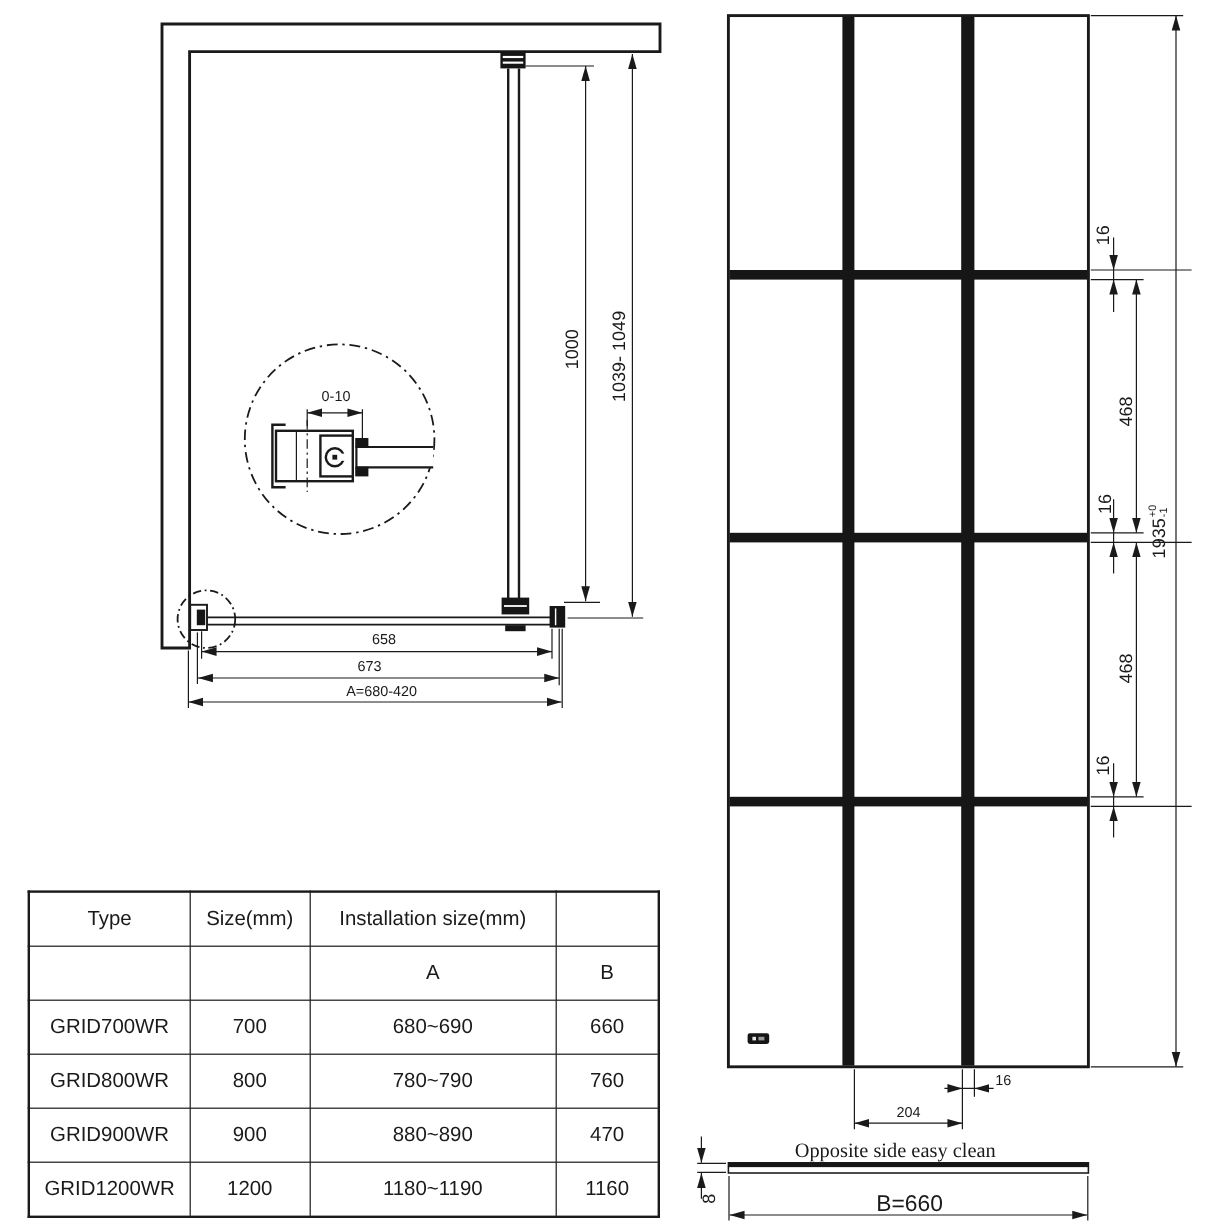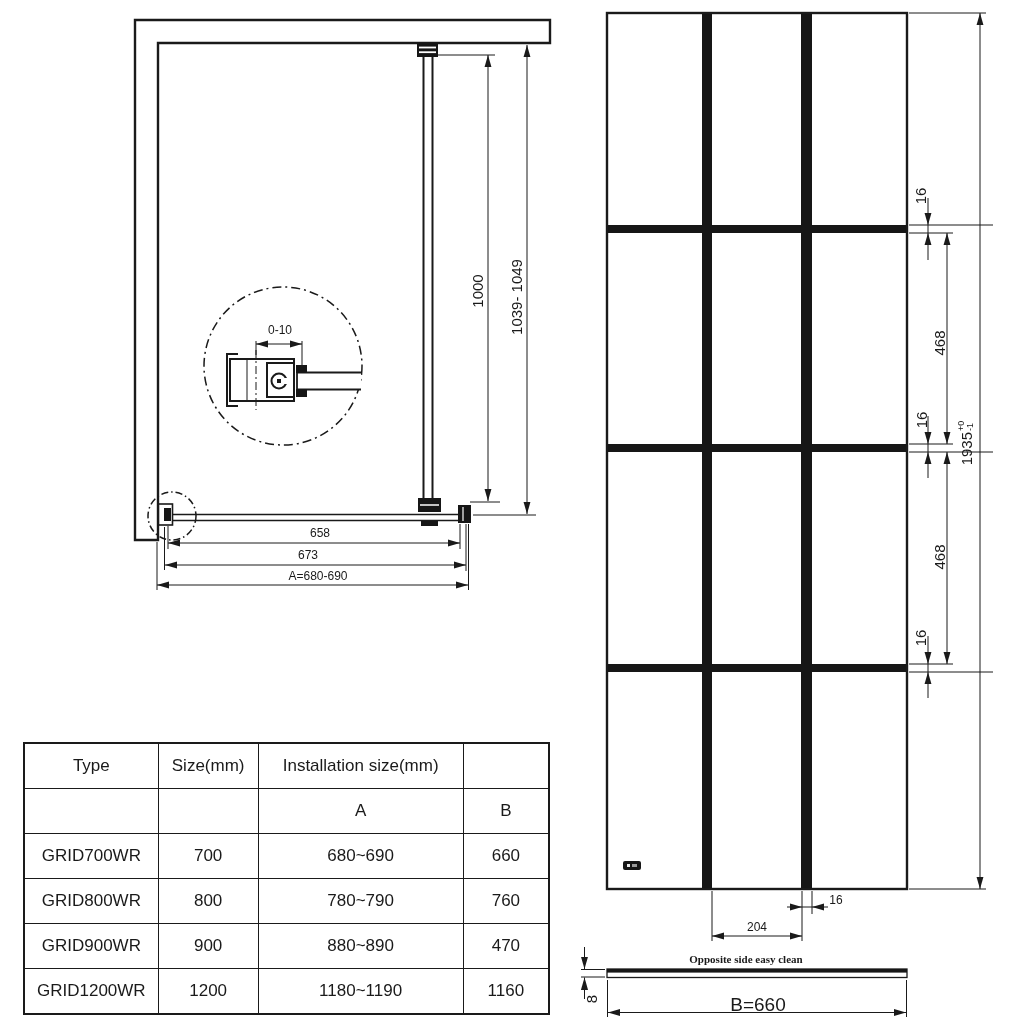--- a/index.html
+++ b/index.html
@@ -4,21 +4,21 @@
 <style>
   html,body{margin:0;padding:0;background:#fff;}
   .stage{position:relative;width:1024px;height:1024px;background:var(--background,#fff);overflow:hidden;
          font-family:"Liberation Sans",sans-serif;color:var(--ink,#1a1a1a);}
   svg{position:absolute;left:0;top:0;}
   .lbl{position:absolute;transform:translate(-50%,-50%);font-size:12px;line-height:1;
        white-space:nowrap;color:var(--ink,#1a1a1a);}
   .rot{transform:translate(-50%,-50%) rotate(-90deg);}
   .sm{font-size:15px;}
   .big{font-size:19px;}
-  .serif{font-family:"Liberation Serif",serif;font-weight:bold;font-size:11px;}
+  .serif{font-family:"Liberation Serif",serif;font-weight:normal;font-size:17px;}
   .tolwrap{display:inline-flex;align-items:center;}
   .tol{display:inline-flex;flex-direction:column;justify-content:center;margin-left:1px;}
   .tol i{font-style:normal;font-size:9px;line-height:1.05;}
   table.spec{position:absolute;left:23px;top:742px;border-collapse:collapse;table-layout:fixed;
              font-size:17px;color:var(--ink,#1a1a1a);}
   table.spec td,table.spec th{border:1.6px solid var(--ink,#1a1a1a);text-align:center;
              font-weight:normal;padding:12px;overflow:hidden;}
   table.spec{border:2.4px solid var(--ink,#1a1a1a);}
   table.spec tr.hr{height:33px;}
   table.spec tr.dr{height:35px;}
@@ -165,21 +165,21 @@
       <line x1="608" y1="1012.5" x2="906" y2="1012.5" marker-start="url(#arr)" marker-end="url(#arr)"></line>
     </g>
   </g>
 </svg>
 
 <div class="lbl" style="left:280px;top:330px;">0-10</div>
 <div class="lbl rot sm" style="left:477px;top:291px;">1000</div>
 <div class="lbl rot sm" style="left:516px;top:297px;">1039- 1049</div>
 <div class="lbl" style="left:320px;top:533px;">658</div>
 <div class="lbl" style="left:308px;top:555px;">673</div>
-<div class="lbl" style="left:318px;top:576px;">A=680-690</div>
+<div class="lbl" style="left:318px;top:576px;">A=680-420</div>
 
 <div class="lbl rot sm" style="left:920px;top:196px;">16</div>
 <div class="lbl rot sm" style="left:939px;top:343px;">468</div>
 <div class="lbl rot sm" style="left:921px;top:420px;">16</div>
 <div class="lbl rot sm" style="left:966px;top:443px;">
   <span class="tolwrap">
     <span>1935</span>
     <span class="tol">
       <i>+0</i>
       <i>-1</i>

